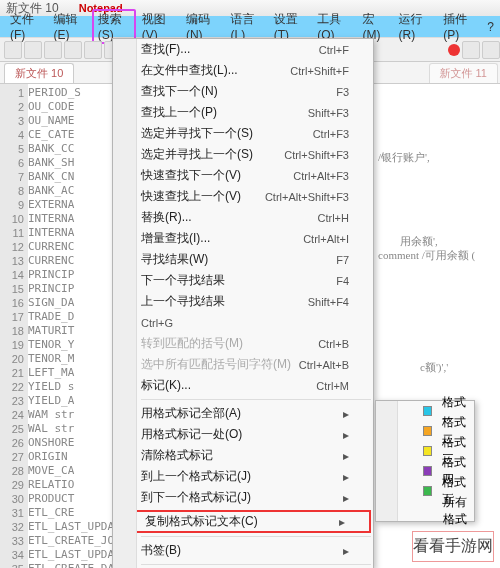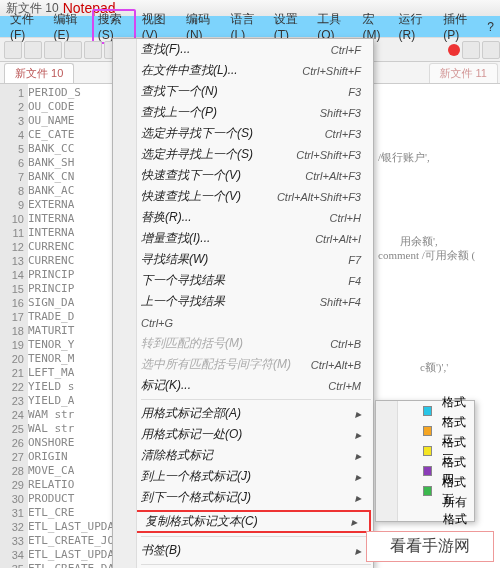--- a/index.html
+++ b/index.html
@@ -1,53 +1,53 @@
 <!DOCTYPE html>
 <html><head>
 <meta charset="utf-8">
 <style>
   * { margin: 0; padding: 0; box-sizing: border-box; font-family: "Microsoft YaHei", SimSun, Arial, sans-serif; }
   body { width: 500px; height: 568px; background: #fff; overflow: hidden; position: relative; font-size: 12px; }
   
   .titlebar { height: 16px; background: linear-gradient(#f8f8f8,#e8e8e8); display:flex; align-items:center; padding-left:6px; color:#555;}
-  .titlebar .app { color:#c00; font-size:14px; margin-left:4px;}
+  .titlebar .app { color:#c00; font-size:11px; margin-left:20px;font-weight:bold;}
 
   .menubar { height: 22px; background: #7dd3fc; border-bottom:1px solid #ddd; display:flex; align-items:center; padding-left:4px; gap:0; }
   .menubar .mitem { padding: 2px 6px; cursor:pointer; color:#333; }
   .menubar .mitem.hot { border:2px solid #d946ef; border-radius:2px; padding:0 4px;}
 
   .toolbar { height: 24px; background:#f0f0f0; border-bottom:1px solid #ccc; display:flex; align-items:center; gap:2px; padding-left:4px;}
   .toolbar .tbtn { width:18px; height:18px; background:#e8e8e8; border:1px solid #ccc; border-radius:2px;}
   .toolbar .dot { width:12px; height:12px; border-radius:50%; margin-left:2px;}
 
   .tabbar { height:22px; background:#f4f4f4; border-bottom:1px solid #ccc; display:flex; align-items:flex-end; padding-left:4px;}
   .tabbar .tab { padding:2px 10px; background:#fff; border:1px solid #ccc; border-bottom:none; border-radius:3px 3px 0 0; font-size:11px; color:#b55; margin-right:2px;}
 
   .editor { position:absolute; top:84px; left:0; right:0; bottom:0; display:flex; background:#fff;}
   .gutter { width:28px; background:#e8e8e8; text-align:right; color:#888; font-size:11px; line-height:14px; padding-right:4px; padding-top:2px;}
   .code { flex:1; font-family: Consolas, monospace; font-size:11px; color:#888; line-height:14px; padding-top:2px; white-space:pre; overflow:hidden;}
 
   
   .menu { position:absolute; top:38px; left:112px; width:262px; background:#f8f8f8; border:1px solid #b5b5b5; box-shadow:2px 2px 6px rgba(0,0,0,.25); z-index:10;}
-  .menu .row { display:flex; align-items:center; height:21px; padding-left:28px; padding-right:12px; cursor:pointer; color:#222;font-style:italic;}
+  .menu .row { display:flex; align-items:center; height:21px; padding-left:28px; padding-right:24px; cursor:pointer; color:#222;}
   .menu .row.disabled { color:#aaa; cursor:default;}
   .menu .row .lbl { flex:1;}
   .menu .row .sc { color:#555; font-size:11px;}
   .menu .row .arrow { color:#555; margin-left:6px;}
   .menu .sep { height:1px; background:#ddd; margin:3px 2px 3px 28px;}
   .menu .gutterbar { position:absolute; left:0; top:0; bottom:0; width:24px; background:#eee; border-right:1px solid #ddd;}
   .menu .hot { border:2px solid #e33; margin:2px; height:23px;}
 
   
   .submenu { position:absolute; top:400px; left:375px; width:100px; background:#f8f8f8; border:1px solid #b5b5b5; box-shadow:2px 2px 6px rgba(0,0,0,.25); z-index:20;}
   .submenu .gutterbar{position:absolute;left:0;top:0;bottom:0;width:22px;background:#eee;border-right:1px solid #ddd;}
   .submenu .srow { display:flex; align-items:center; height:20px; padding-left:26px; cursor:pointer;margin-left:41px;}
   .submenu .sq { width:10px; height:10px; margin-left:-20px; margin-right:10px; border:1px solid #888;}
 
-  .watermark { position:absolute; right:6px; bottom:6px; border:1px solid #e99; background:#fff; padding:4px 23px; font-size:16px; color:#444; z-index:30;}
+  .watermark { position:absolute; right:6px; bottom:6px; border:1px solid #e99; background:#fff; padding:4px 0; font-size:16px; color:#444; z-index:30;}
 </style>
 </head>
 <body>
 
 <div class="titlebar">
   <span>新文件 10</span>
   <span class="app">Notepad</span>
 </div>
 
 <div class="menubar">

